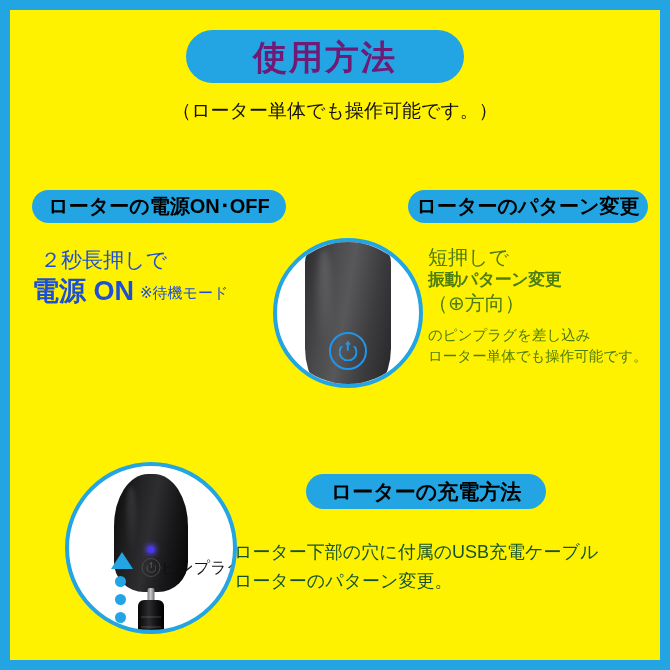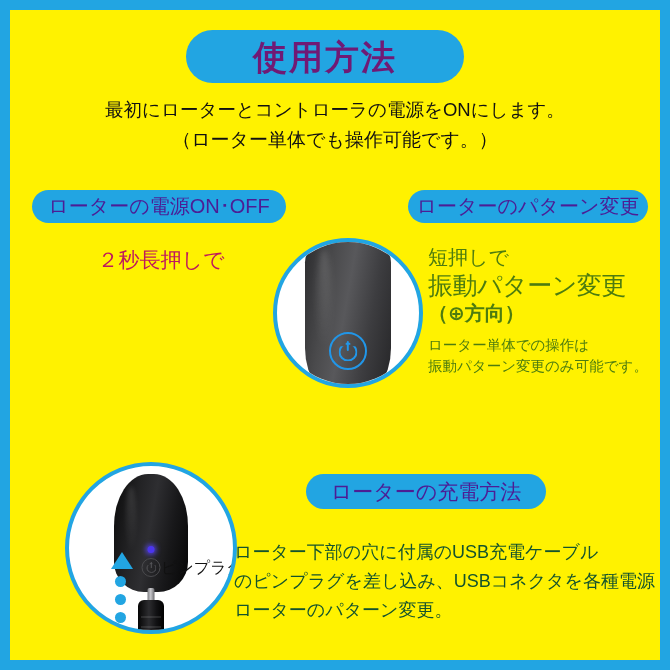--- a/index.html
+++ b/index.html
@@ -74,36 +74,35 @@
   }
 
   
   .badge {
     position: absolute;
     background: #22a5e2;
     border-radius: 18px;
     display: flex;
     align-items: center;
     justify-content: center;
-    color: #4c1d95;
-    font-weight: normal;
+    color: #000000;
+    font-weight: bold;
     white-space: nowrap;
   }
   .badge-left   { left: 22px;  top: 180px; width: 254px; height: 33px; font-size: 20px; }
   .badge-right  { left: 398px; top: 180px; width: 240px; height: 33px; font-size: 20px; }
   .badge-charge { left: 296px; top: 464px; width: 240px; height: 35px; font-size: 21px; }
 
   
   .block-left {
     position: absolute;
     left: 22px;
     top: 236px;
     width: 250px;
-    color: #be185d;
-    text-align: center;
+    color: #1d4ed8;
   }
   .block-left .line-normal {
     font-size: 21px;
     line-height: 1.35;
     padding-left: 8px;
   }
   .block-left .line-bold {
     font-size: 27px;
     font-weight: bold;
     line-height: 1.3;
@@ -122,30 +121,29 @@
     left: 418px;
     top: 234px;
     width: 232px;
     color: #4d7c0f;
   }
   .block-right .line-normal {
     font-size: 20px;
     line-height: 1.3;
   }
   .block-right .line-bold {
-    font-size: 25px;
-    font-weight: normal;
+    font-size: 17px;
+    font-weight: bold;
     line-height: 1.2;
     white-space: nowrap;
     letter-spacing: -0.5px;
   }
   .block-right .line-paren {
     font-size: 20px;
     line-height: 1.35;
-    font-weight: bold;
   }
   .block-right .small-note {
     margin-top: 8px;
     font-size: 14.5px;
     line-height: 1.45;
   }
 
   
   .charge-text {
     position: absolute;
@@ -363,45 +361,46 @@
 <body>
 
 <div class="page">
   <div class="inner">
 
     <div class="title-pill">
       <span class="t">使用方法</span>
     </div>
 
     <div class="lead">
-      <div class="l1">最初にローターとコントローラの電源をONにします。</div>
       <div class="l2">（ローター単体でも操作可能です。）</div>
     </div>
 
     <div class="badge badge-left">ローターの電源ON･OFF</div>
     <div class="badge badge-right">ローターのパターン変更</div>
     <div class="badge badge-charge">ローターの充電方法</div>
 
     <div class="block-left">
       <div class="line-normal">２秒長押しで</div>
+      <div class="line-bold">
+        <span>電源 ON</span><span class="note-small">※待機モード</span>
+      </div>
     </div>
 
     <div class="block-right">
       <div class="line-normal">短押しで</div>
       <div class="line-bold">振動パターン変更</div>
       <div class="line-paren">（⊕方向）</div>
       <div class="small-note">
-        <div>ローター単体での操作は</div>
-        <div>振動パターン変更のみ可能です。</div>
+        <div>のピンプラグを差し込み</div>
+        <div>ローター単体でも操作可能です。</div>
       </div>
     </div>
 
     <div class="charge-text">
       <div>ローター下部の穴に付属のUSB充電ケーブル</div>
-      <div>のピンプラグを差し込み、USBコネクタを各種電源</div>
       <div>ローターのパターン変更。</div>
     </div>
 
     <div class="photo-circle circle-power">
       <div class="photo-inner">
         <div class="dev1">
           <div class="power-icon">
             <span class="ring"></span>
             <span class="bar"></span>
           </div>

